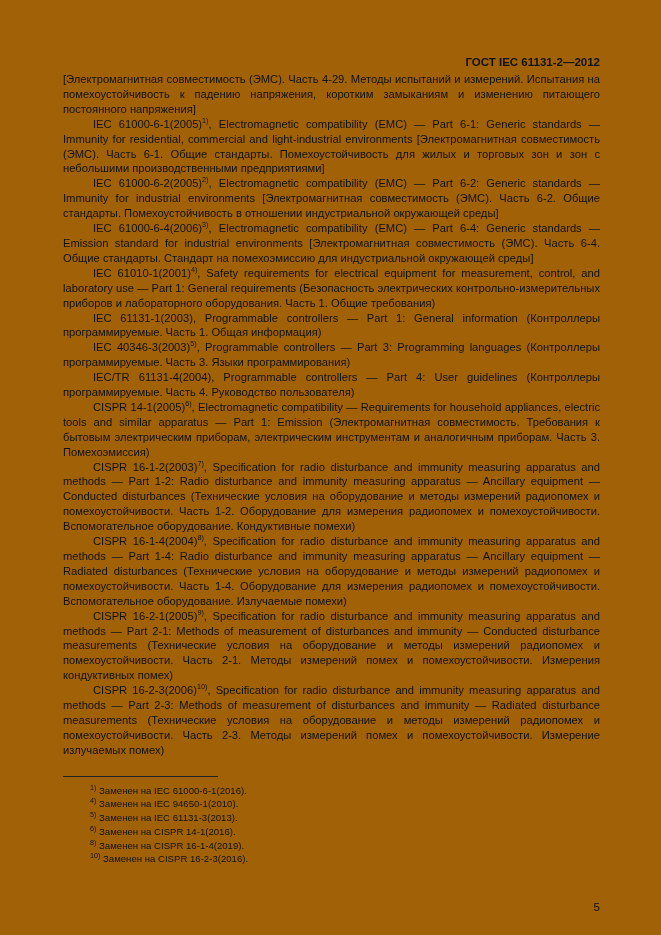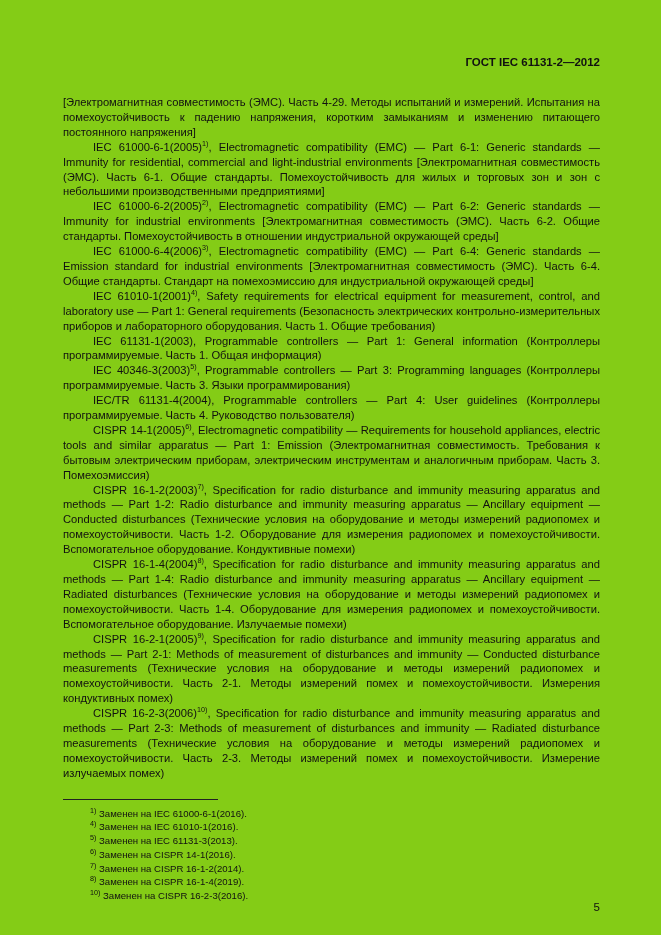--- a/index.html
+++ b/index.html
@@ -1,35 +1,35 @@
 <!DOCTYPE html>
 <html lang="ru"><head>
 <meta charset="utf-8">
 <style>
   * { box-sizing: border-box; }
   html, body { margin: 0; padding: 0; background: #ffffff; }
   .page {
     position: relative;
     width: 661px;
     height: 935px;
-    background: #84cc16;
+    background: #a16207;
     color: #111111;
     font-family: "Liberation Sans", "DejaVu Sans", sans-serif;
     padding: 55px 61px 0 63px;
     overflow: hidden;
   }
   .doc-header {
     text-align: right;
     font-weight: 700;
     font-size: 11.5px;
     line-height: 14px;
     white-space: nowrap;
   }
   .content {
-    margin-top: 26px;
+    margin-top: 3px;
     font-size: 11.2px;
     line-height: 14.9px;
     text-align: justify;
     hyphens: auto;
     -webkit-hyphens: auto;
   }
   .para { margin: 0; text-indent: 30px; }
   .para.first { text-indent: 0; }
   .para sup, .fn sup {
     font-size: 7.2px;
@@ -73,23 +73,22 @@
     <p class="para"><span>CISPR 14-1(2005)</span><sup>6)</sup><span>, Electromagnetic compatibility — Requirements for household appliances, electric tools and similar apparatus — Part 1: Emission (Электромагнитная совместимость. Требования к бытовым электрическим приборам, электрическим инструментам и аналогичным приборам. Часть 3. Помехоэмиссия)</span></p>
     <p class="para"><span>CISPR 16-1-2(2003)</span><sup>7)</sup><span>, Specification for radio disturbance and immunity measuring apparatus and methods — Part 1-2: Radio disturbance and immunity measuring apparatus — Ancillary equipment — Conducted disturbances (Технические условия на оборудование и методы измерений радиопомех и помехоустойчивости. Часть 1-2. Оборудование для измерения радиопомех и помехоустойчивости. Вспомогательное оборудование. Кондуктивные помехи)</span></p>
     <p class="para"><span>CISPR 16-1-4(2004)</span><sup>8)</sup><span>, Specification for radio disturbance and immunity measuring apparatus and methods — Part 1-4: Radio disturbance and immunity measuring apparatus — Ancillary equipment — Radiated disturbances (Технические условия на оборудование и методы измерений радиопомех и помехоустойчивости. Часть 1-4. Оборудование для измерения радиопомех и помехоустойчивости. Вспомогательное оборудование. Излучаемые помехи)</span></p>
     <p class="para"><span>CISPR 16-2-1(2005)</span><sup>9)</sup><span>, Specification for radio disturbance and immunity measuring apparatus and methods — Part 2-1: Methods of measurement of disturbances and immunity — Conducted disturbance measurements (Технические условия на оборудование и методы измерений радиопомех и помехоустойчивости. Часть 2-1. Методы измерений помех и помехоустойчивости. Измерения кондуктивных помех)</span></p>
     <p class="para"><span>CISPR 16-2-3(2006)</span><sup>10)</sup><span>, Specification for radio disturbance and immunity measuring apparatus and methods — Part 2-3: Methods of measurement of disturbances and immunity — Radiated disturbance measurements (Технические условия на оборудование и методы измерений радиопомех и помехоустойчивости. Часть 2-3. Методы измерений помех и помехоустойчивости. Измерение излучаемых помех)</span></p>
   </div>
 
   <div class="footnotes">
     <div class="fn-rule"></div>
     <div class="fn"><sup>1)</sup> <span>Заменен на IEC 61000-6-1(2016).</span></div>
-    <div class="fn"><sup>4)</sup> <span>Заменен на IEC 61010-1(2016).</span></div>
+    <div class="fn"><sup>4)</sup> <span>Заменен на IEC 94650-1(2010).</span></div>
     <div class="fn"><sup>5)</sup> <span>Заменен на IEC 61131-3(2013).</span></div>
     <div class="fn"><sup>6)</sup> <span>Заменен на CISPR 14-1(2016).</span></div>
-    <div class="fn"><sup>7)</sup> <span>Заменен на CISPR 16-1-2(2014).</span></div>
     <div class="fn"><sup>8)</sup> <span>Заменен на CISPR 16-1-4(2019).</span></div>
     <div class="fn"><sup>10)</sup> <span>Заменен на CISPR 16-2-3(2016).</span></div>
   </div>
 
   <div class="page-num">5</div>
 
 </div>
 
 </body></html>

